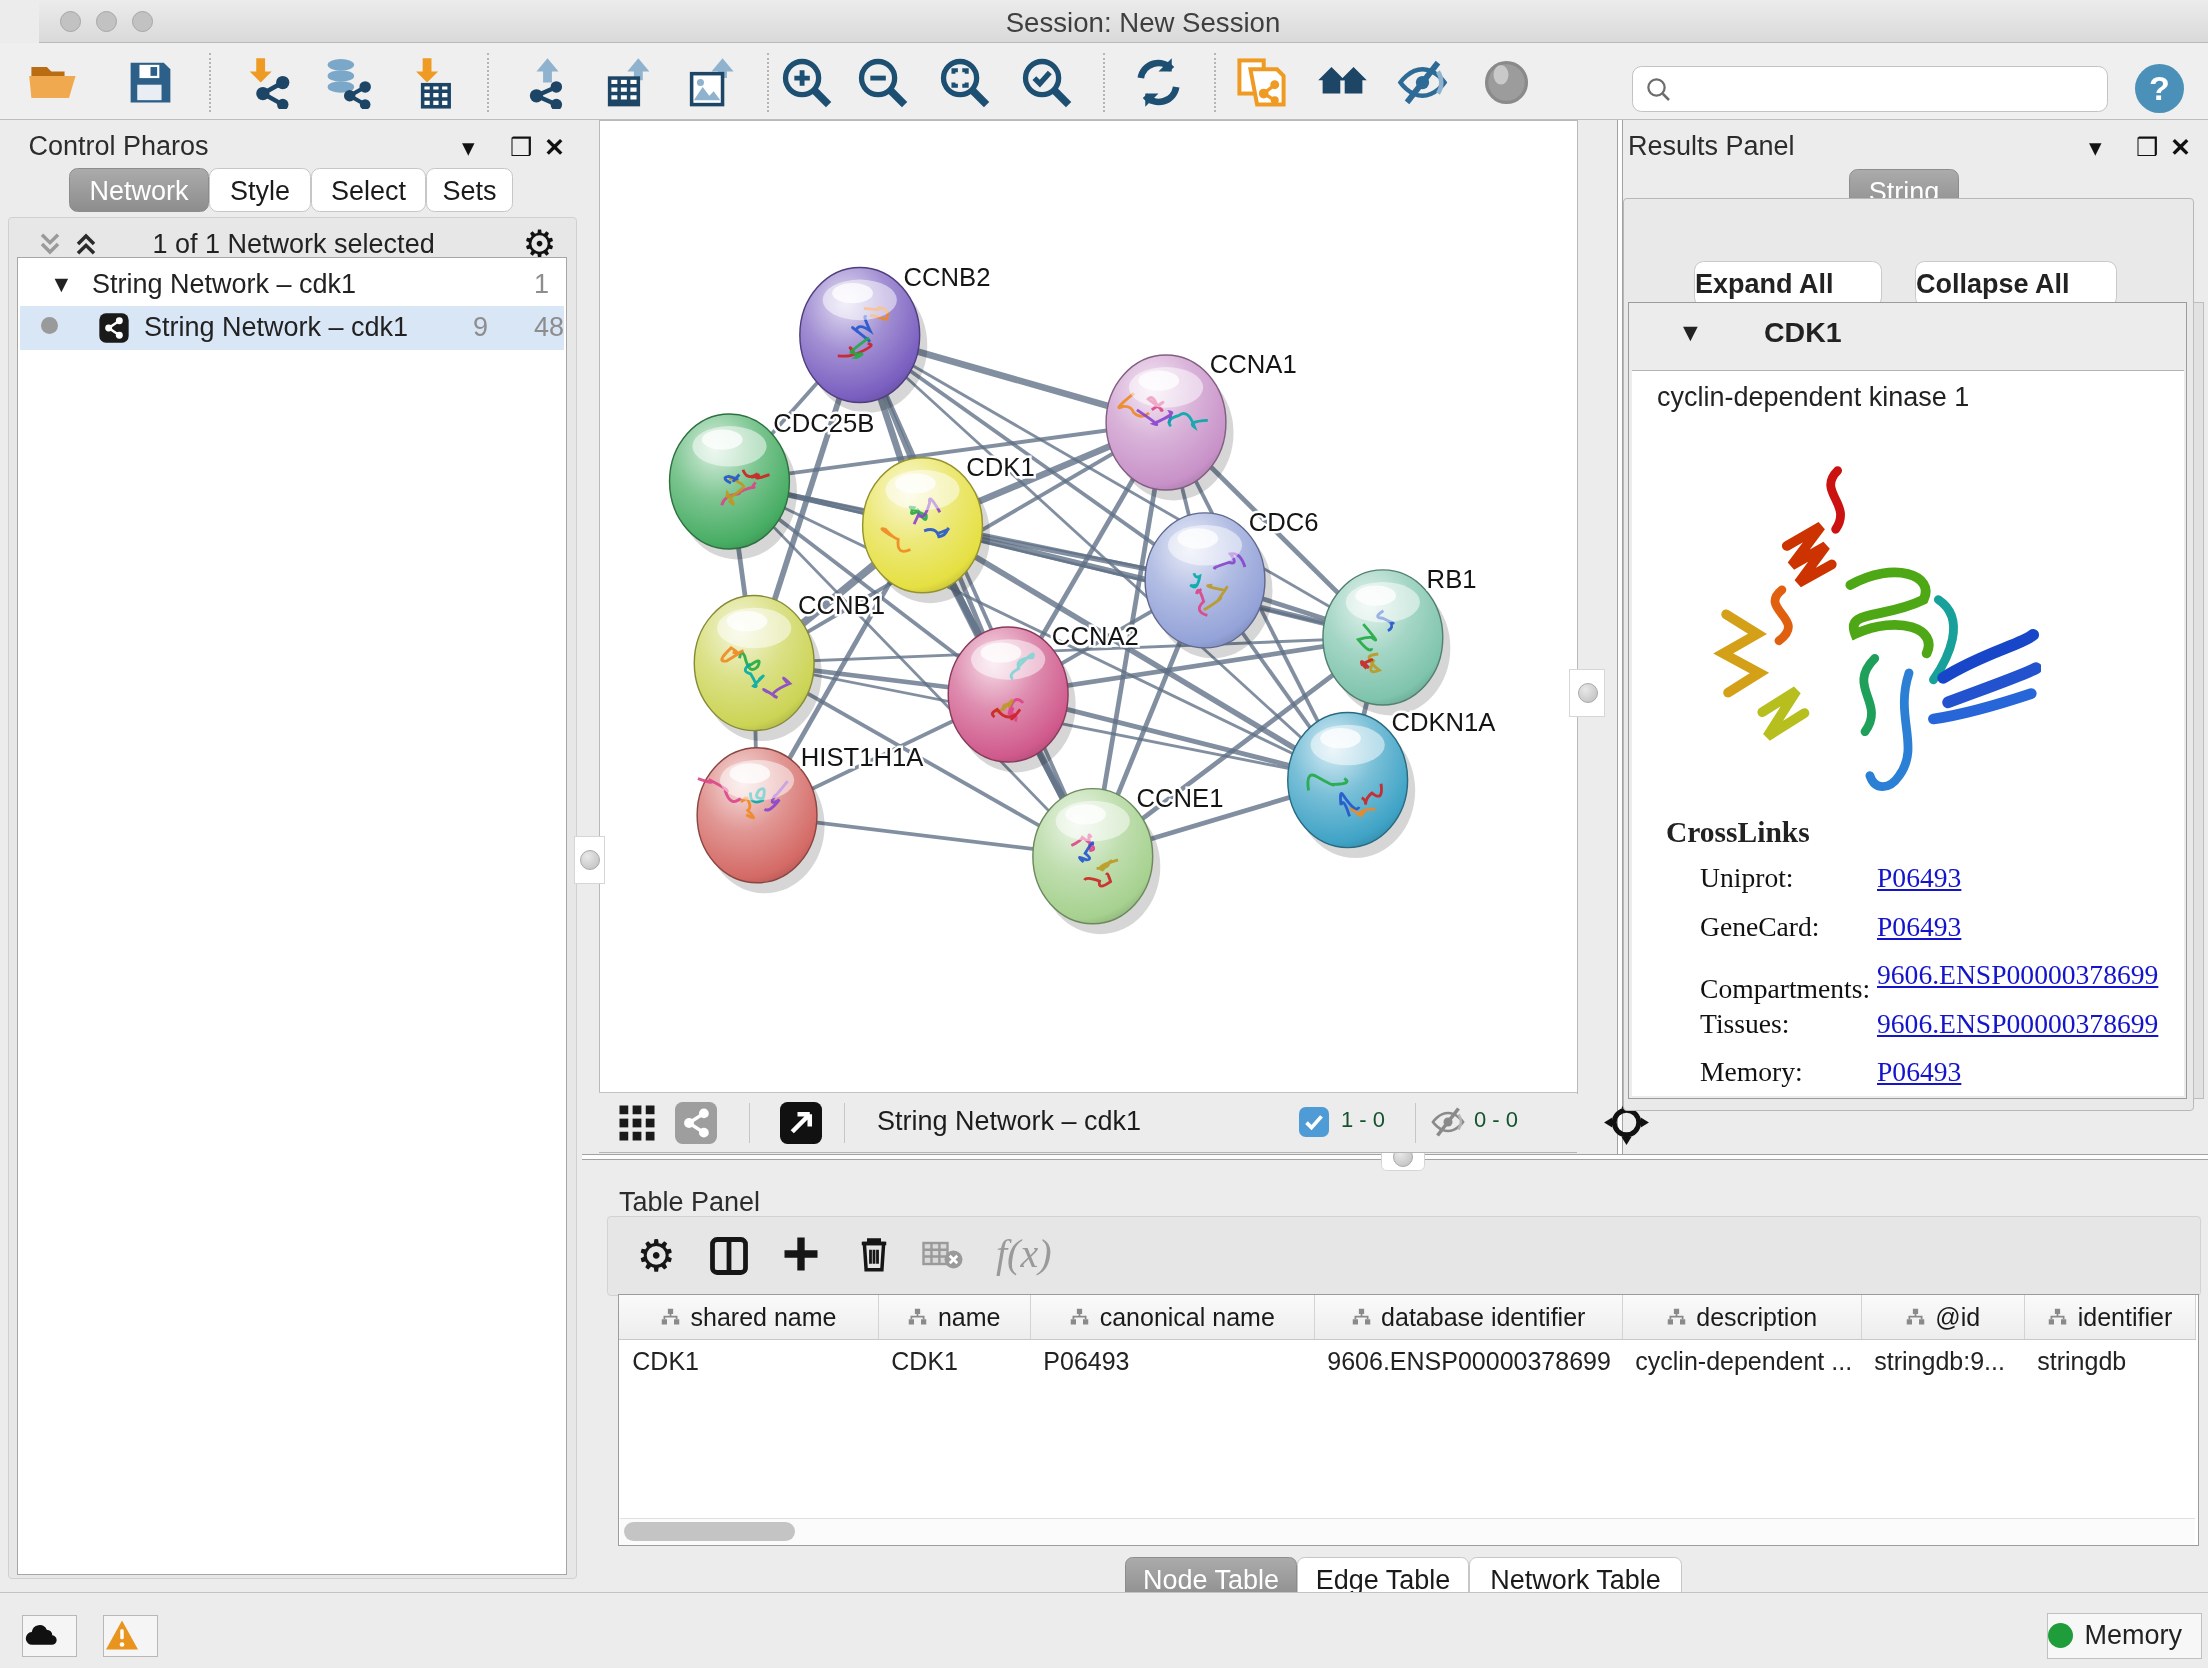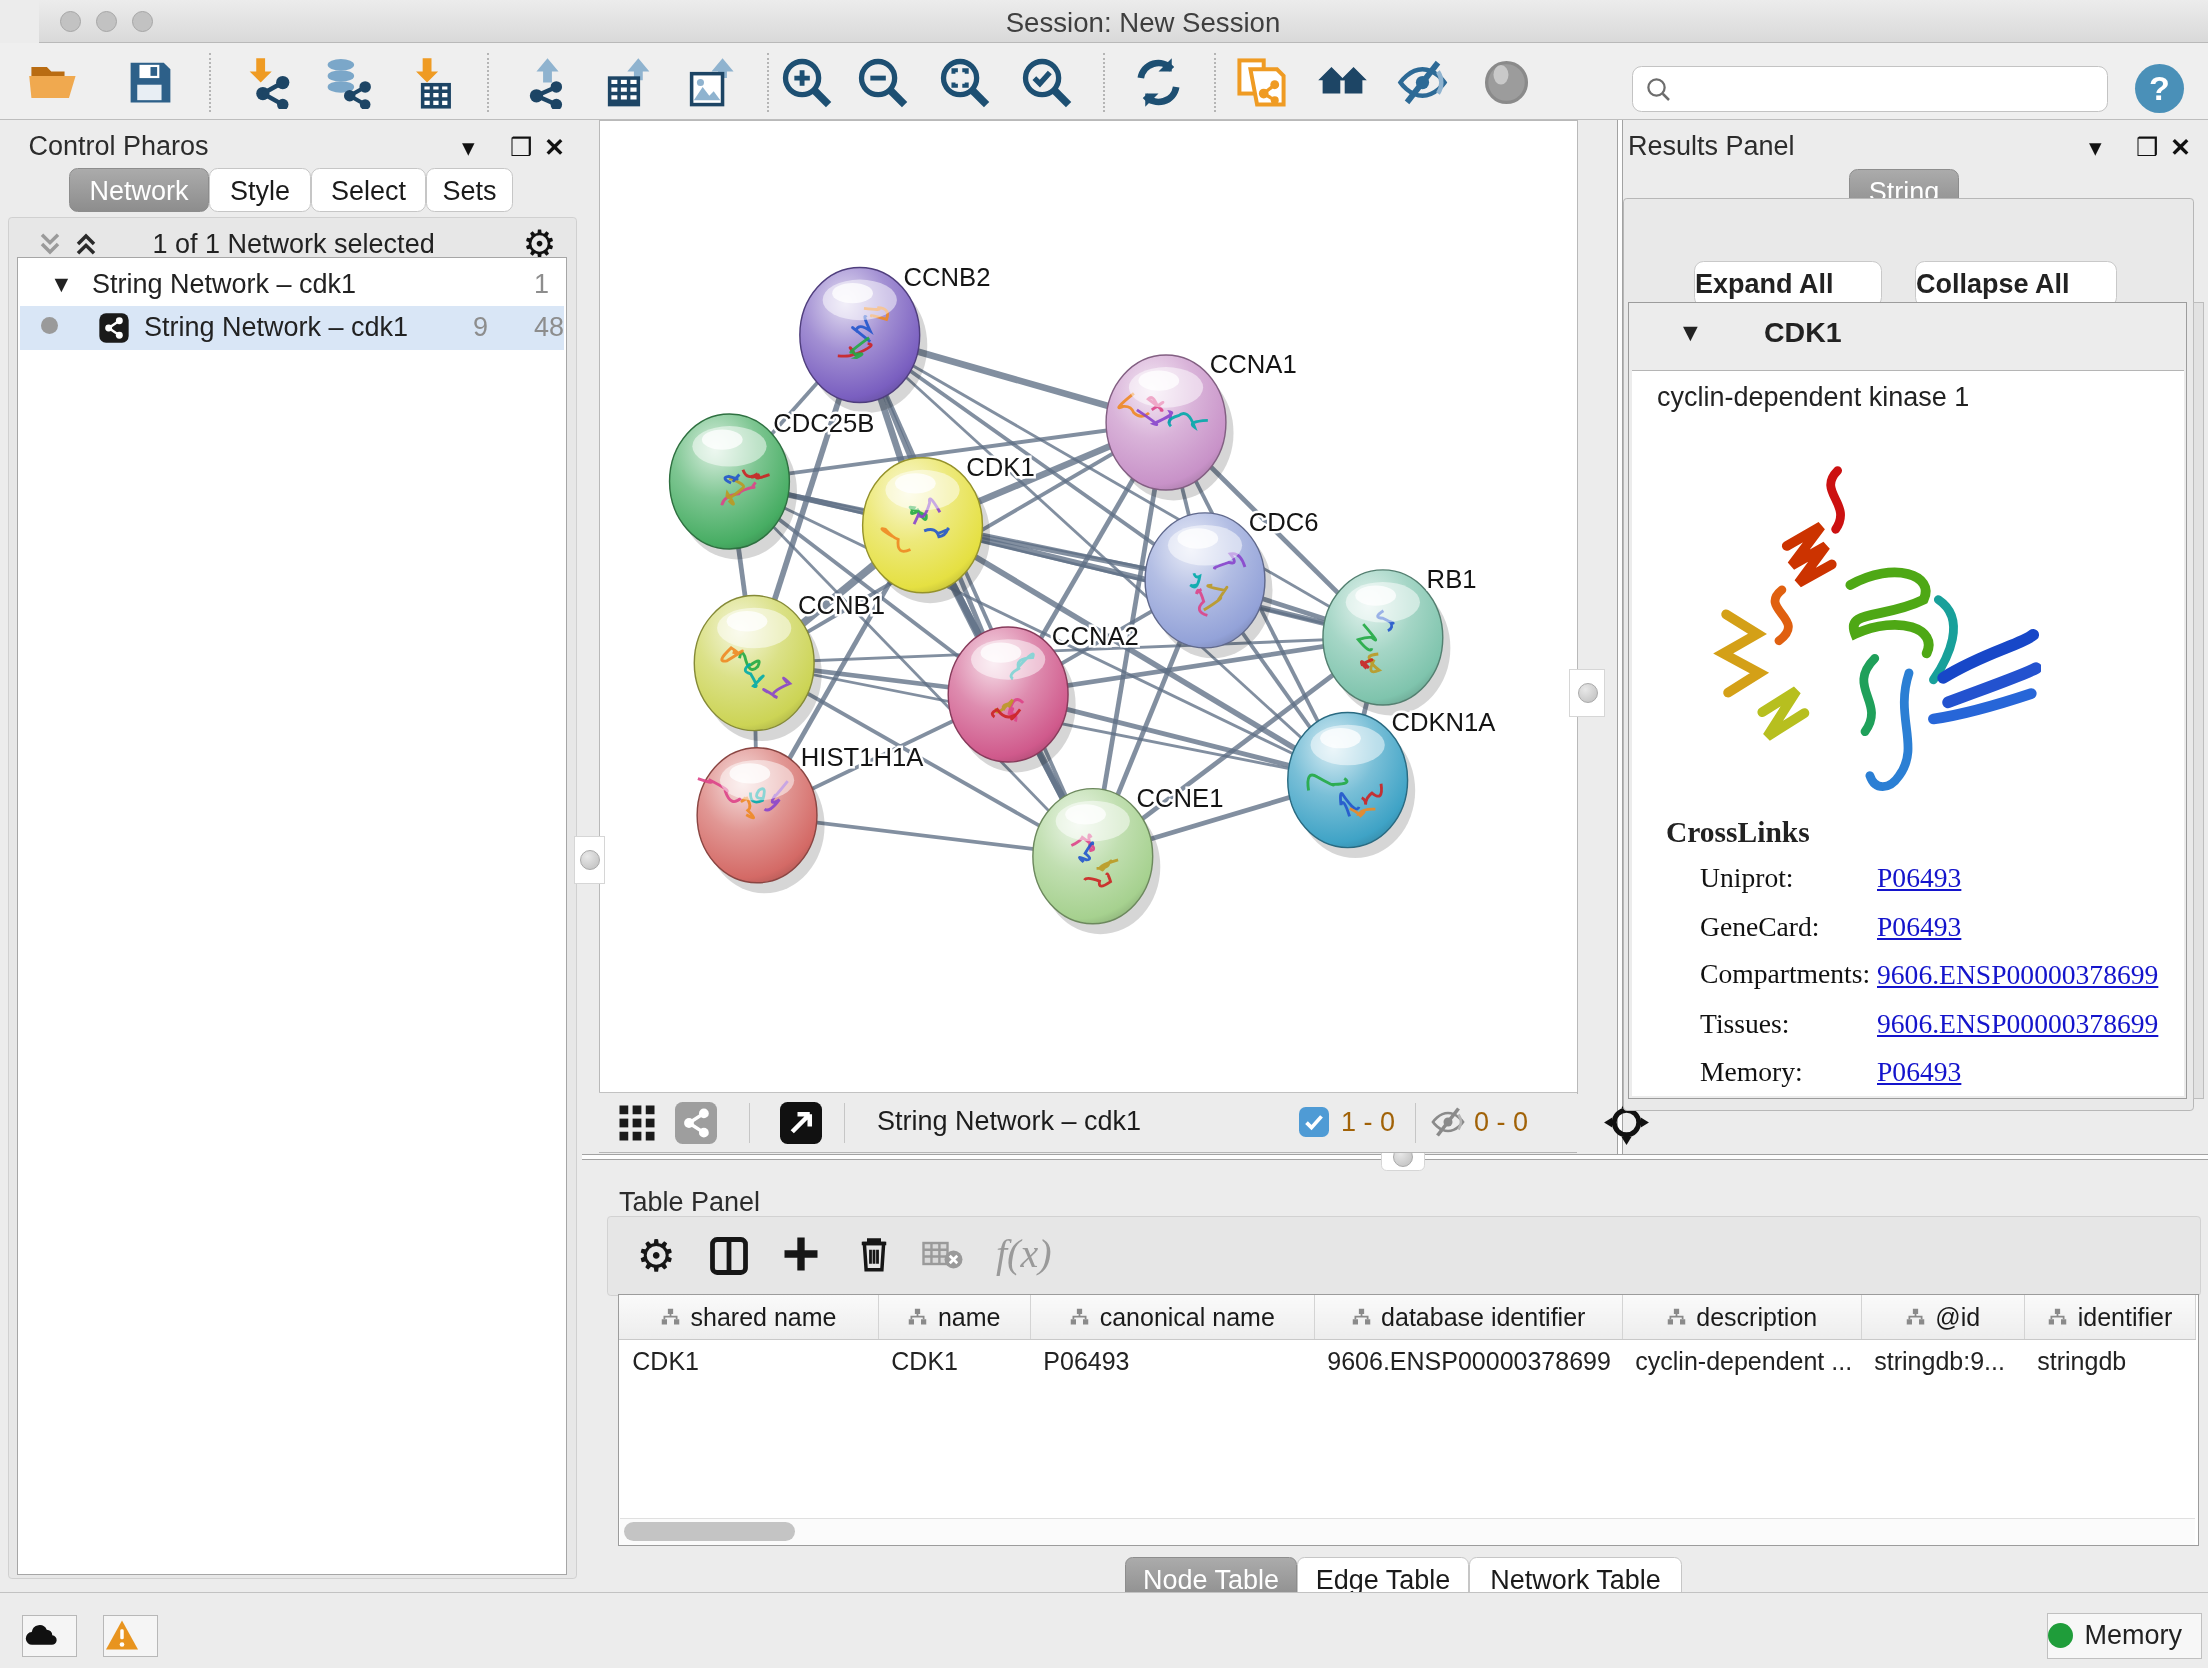--- a/index.html
+++ b/index.html
@@ -43,21 +43,21 @@
   .tree-row{position:absolute;left:1.9px;width:544px;height:44px;font-size:27px;}
   .tree-count{position:absolute;color:#8d8d8d;}
 
   
   #net-canvas{left:599px;top:120px;width:977px;height:972px;background:#fff;
               border:1px solid #b9b9b9;box-sizing:content-box;}
   #net-toolbar{left:599px;top:1092px;width:978px;height:59px;background:#ececec;
      border-top:1.9px solid #c2c2c2;border-bottom:1.9px solid #b5b5b5;}
   .ntsep{position:absolute;top:9.5px;height:40px;border-left:1.9px solid #c6c6c6;}
   .tile{position:absolute;border-radius:7.6px;}
-  .counter{position:absolute;font-size:27px;color:#a16207;top:14.3px;}
+  .counter{position:absolute;font-size:22px;color:#14532d;top:14.3px;}
 
   
   .vsplit{left:1617px;top:120px;width:3.8px;height:1036px;background:#fdfdfd;
           border-left:1.9px solid #a2a2a2;border-right:1.9px solid #a2a2a2;}
   .hsplit{left:582px;top:1154px;width:1626px;height:3.8px;background:#fdfdfd;
           border-top:1.9px solid #a2a2a2;border-bottom:1.9px solid #a2a2a2;}
   .knobbox{position:absolute;background:#fff;border:1px solid #d6d6d6;}
   .knob{position:absolute;border-radius:50%;background:radial-gradient(circle at 35% 30%,#e8e8e8,#bdbdbd);
         border:1px solid #a9a9a9;}
 
@@ -679,21 +679,21 @@
       <path d="M250,272 C290,266 332,252 350,246" stroke="#2766d8" stroke-width="11"></path>
     </g>
   </svg>
 
   <div class="serif abs" style="left:34px;top:445px;font-size:29.5px;font-weight:bold">CrossLinks</div>
   <div class="serif abs" style="left:0;top:491px;width:552px;height:247px">
     <span class="xl-label" style="top:0">Uniprot:</span>
     <span class="xl-link" style="top:0">P06493</span>
     <span class="xl-label" style="top:49px">GeneCard:</span>
     <span class="xl-link" style="top:49px">P06493</span>
-    <span class="xl-label" style="top:96px">Compartments:</span>
+    <span class="xl-label" style="top:111px">Compartments:</span>
     <span class="xl-link" style="top:97px">9606.ENSP00000378699</span>
     <span class="xl-label" style="top:146px">Tissues:</span>
     <span class="xl-link" style="top:146px">9606.ENSP00000378699</span>
     <span class="xl-label" style="top:194px">Memory:</span>
     <span class="xl-link" style="top:194px">P06493</span>
   </div>
 </div>
 <div id="rp-vscroll" class="abs"></div>
 
 <div id="tp-title" class="abs panel-title">Table Panel</div>

